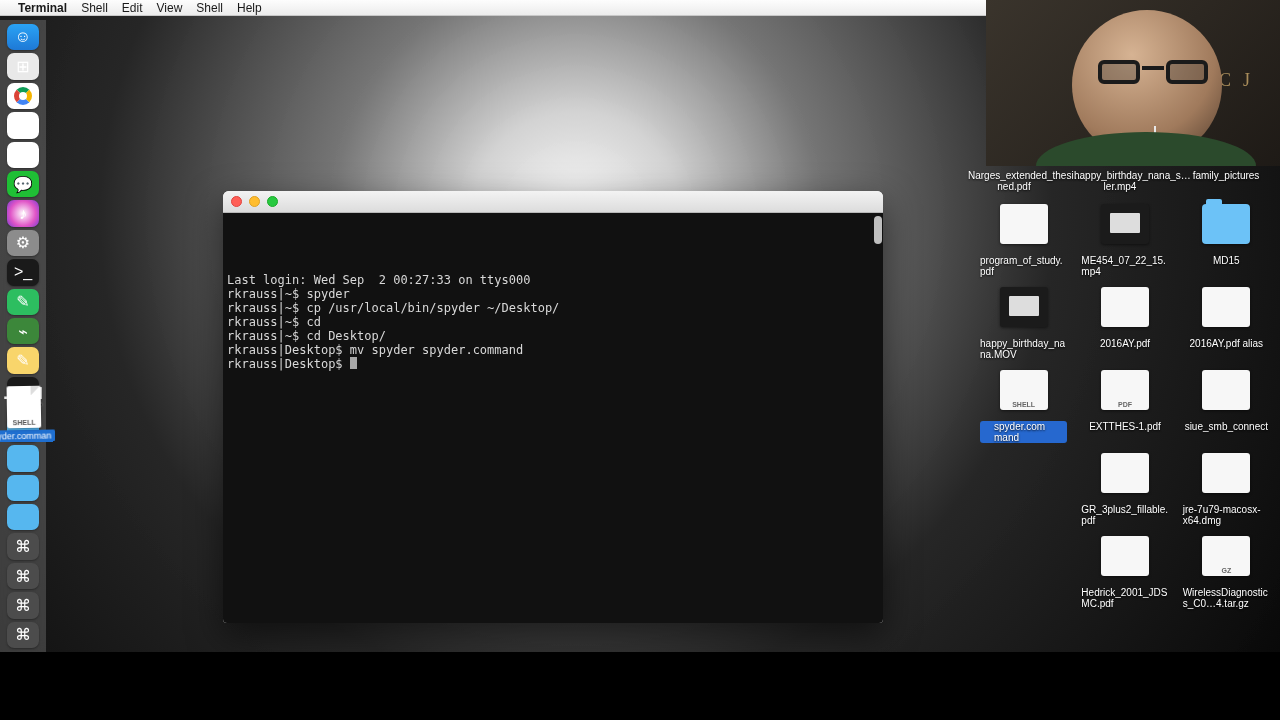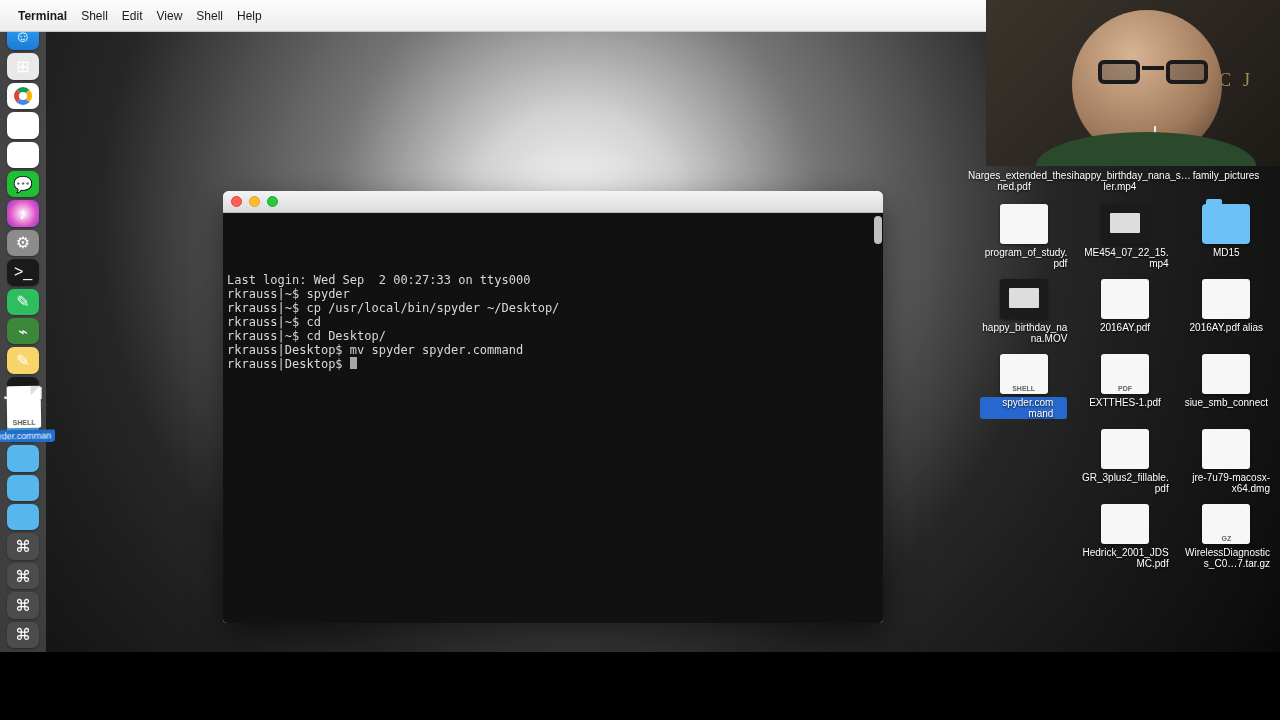--- a/index.html
+++ b/index.html
@@ -10,21 +10,21 @@
   .desktop {
     position: absolute; inset: 0;
     background:
       radial-gradient(circle at 45% 30%, #f4f4f4 0%, #cfcfcf 12%, #777 28%, #2a2a2a 55%, #0c0c0c 100%);
     filter: grayscale(100%) contrast(105%);
   }
   .letterbox-bottom { position: absolute; bottom:0; left:0; right:0; height:68px; background:#000; }
 
   
   .menubar {
-    position: absolute; top: 0; left: 0; right: 0; height: 32px;
+    position: absolute; top: 0; left: 0; right: 0; height: 16px;
     background: linear-gradient(#fdfdfd, #ececec);
     border-bottom: 1px solid #c8c8c8;
     display: flex; align-items: center;
     font-size: 12px; color:#1a1a1a;
     padding: 0 8px;
     z-index: 50;
   }
   .menubar .apple { font-size: 14px; margin-right: 10px; }
   .menubar .app-name { font-weight: 600; margin-right: 14px; }
   .menubar .menu-item { margin-right: 14px; cursor: default; }
@@ -130,22 +130,22 @@
   .dicon{ width:88px; display:flex; flex-direction:column; align-items:center; }
   .dicon .thumb{
     width:48px; height:40px; background:#f7f7f7; border-radius:3px;
     box-shadow:0 1px 3px rgba(0,0,0,0.5); display:flex; align-items:flex-end;
     justify-content:center; font-size:7px; color:#666; font-weight:600; padding-bottom:2px; position:relative;
   }
   .dicon .thumb.folder{ background:#6cc2f7; border-radius:4px; }
   .dicon .thumb.folder::before{content:"";position:absolute;top:-5px;left:4px;width:16px;height:5px;background:#6cc2f7;border-radius:2px 2px 0 0;}
   .dicon .thumb.video{ background:#1b1b1b; display:flex;align-items:center;justify-content:center;}
   .dicon .thumb.video .vframe{width:30px;height:20px;background:#ddd;border-radius:1px;}
-  .dicon .label{ margin-top:3px; font-size:10px; line-height:11px; color:#fff;
-    text-shadow:0 1px 2px rgba(0,0,0,0.9); text-align:right; max-width:90px;
+  .dicon .label{ margin-top:11px; font-size:10px; line-height:11px; color:#fff;
+    text-shadow:0 1px 2px rgba(0,0,0,0.9); text-align:left; max-width:90px;
     word-break:break-word;}
   .dicon.selected .label{ background:#2668cf; border-radius:3px; padding:0 14px;}
   .top-labels{ position:absolute; top:170px; right:8px; display:flex; gap:14px; z-index:20;}
   .top-labels .toplabel{ width:92px; font-size:10px; line-height:11px; color:#fff;
     text-align:center; text-shadow:0 1px 2px rgba(0,0,0,0.9);}
 
   
   .webcam {
     position:absolute; top:0; right:0; width:294px; height:166px;
     background: linear-gradient(135deg, #3a342c 0%, #1e1a16 100%);
@@ -309,21 +309,21 @@
       </div>
     </div>
     <div class="icon-row">
       <div class="dicon" style="visibility: hidden;"></div>
       <div class="dicon">
         <div class="thumb "></div>
         <div class="label">Hedrick_2001_JDSMC.pdf</div>
       </div>
       <div class="dicon">
         <div class="thumb ">GZ</div>
-        <div class="label">WirelessDiagnostics_C0…7.tar.gz</div>
+        <div class="label">WirelessDiagnostics_C0…4.tar.gz</div>
       </div>
     </div>
   </div>
 
 <div class="webcam">
   <div class="letters">SCJ</div>
   <div class="face"></div>
   <div class="glasses">
     <div class="lens l"></div>
       <div class="bridge"></div>

